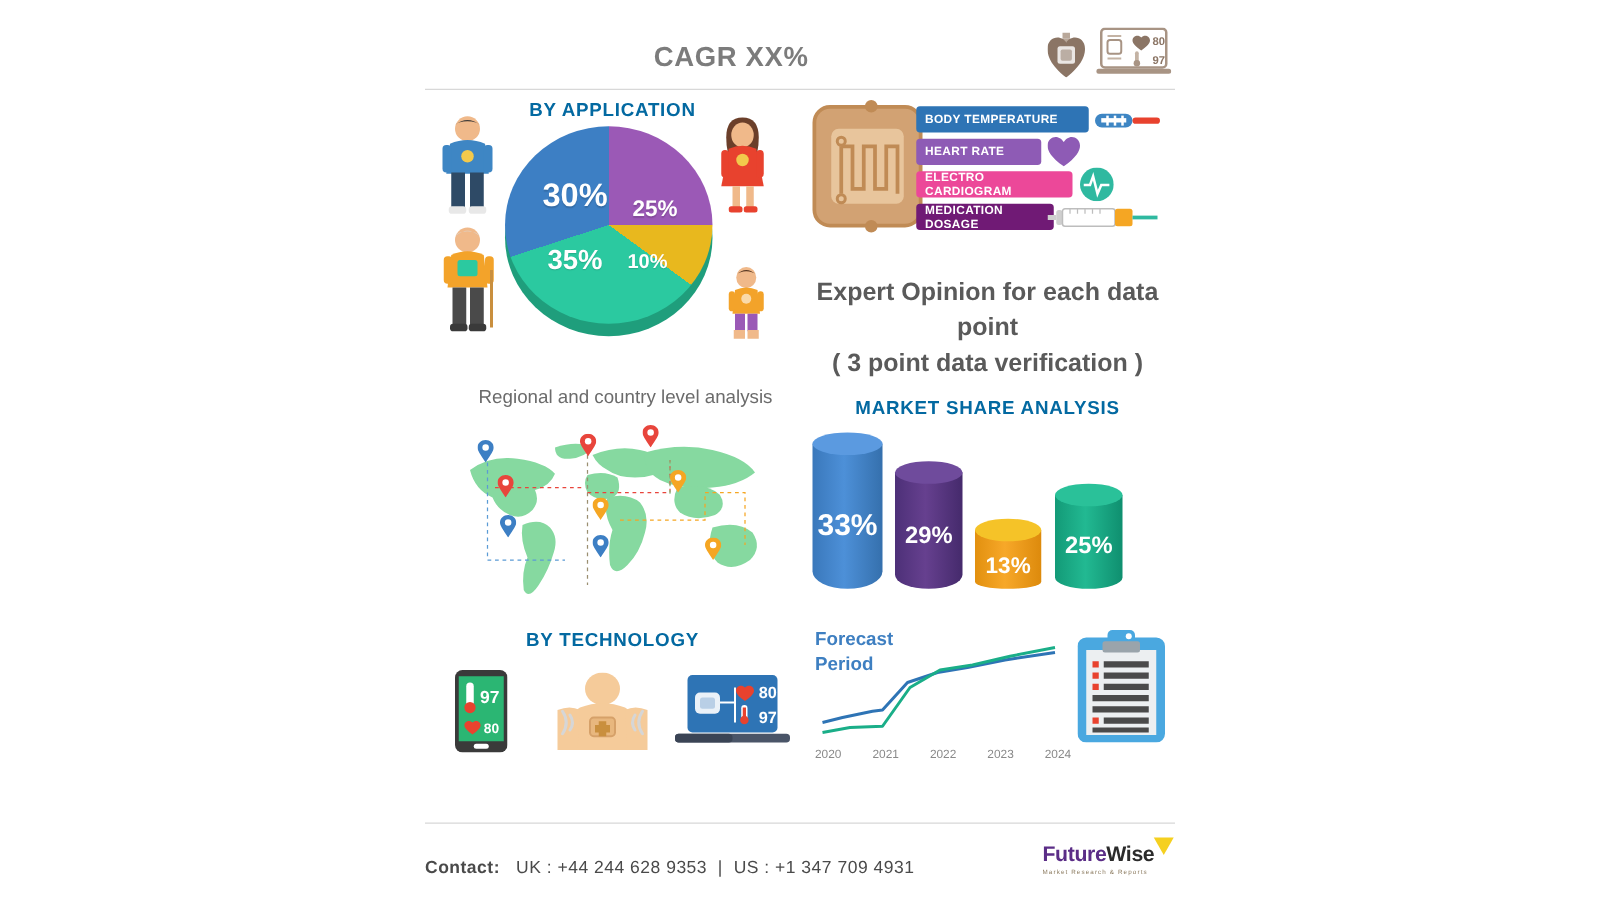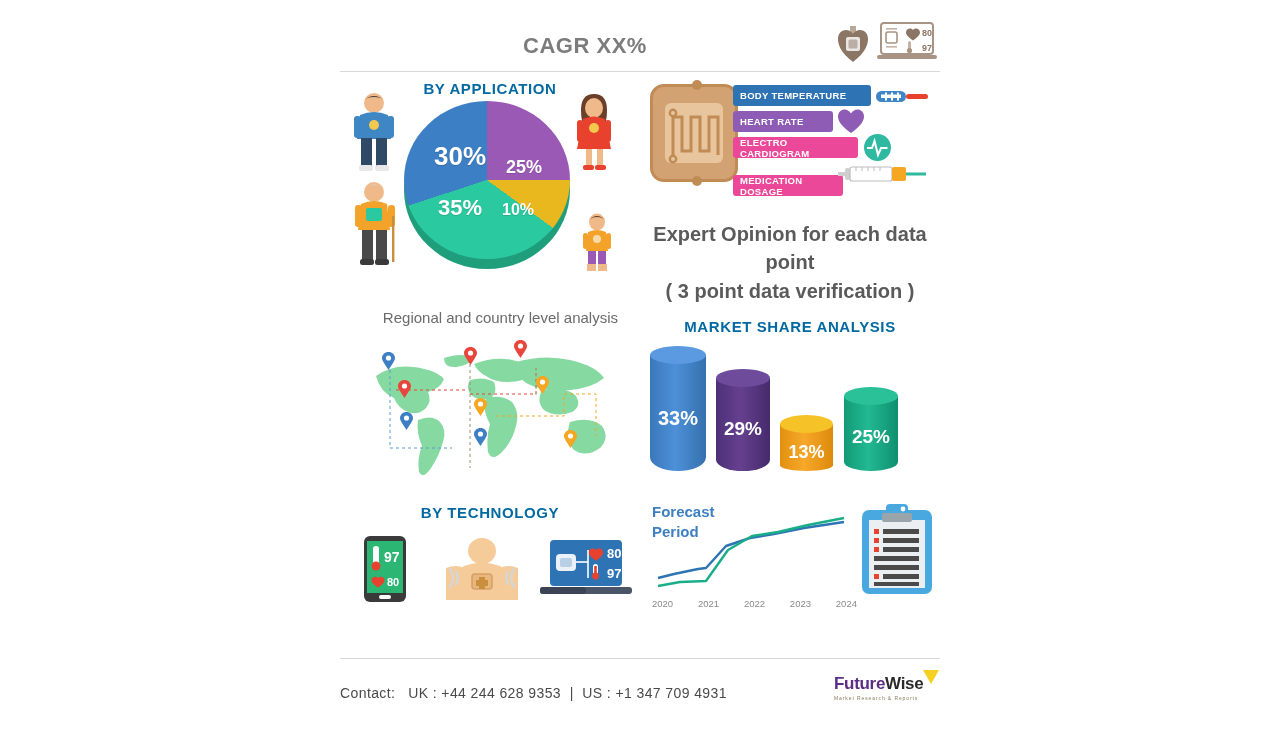--- a/index.html
+++ b/index.html
@@ -87,21 +87,21 @@
   }
   .sbar {
     position: absolute; height: 21px; border-radius: 3px;
     color: #ffffff; font-size: 9.5px; font-weight: bold;
     display: flex; align-items: center; padding-left: 7px;
     letter-spacing: .3px;
   }
   .sb1 { left: 93px; top: 13px;  width: 138px; background: #2e74b5; }
   .sb2 { left: 93px; top: 39px;  width: 100px; background: #8e5bb5; }
   .sb3 { left: 93px; top: 65px;  width: 125px; background: #ec4899; }
-  .sb4 { left: 93px; top: 91px;  width: 110px; background: #ec4899; margin-top: 12px; }
+  .sb4 { left: 93px; top: 91px;  width: 110px; background: #701a75; }
   .sicon { position: absolute; }
 
   .expert-txt {
     position: absolute; left: 0; right: 0; top: 148px;
     text-align: center; color: #5a5a5a;
     font-size: 20px; font-weight: bold; line-height: 1.42;
   }
 
   
   .map-wrap { position: absolute; left: 26px; top: 52px; width: 248px; height: 136px; }
@@ -134,21 +134,21 @@
     font-size: 9.5px; color: #8a8a8a;
   }
 
   
   .footer { position: relative; height: 73px; }
   .ftr-rule { position: absolute; left: 0; right: 0; top: 0; height: 1px; background: #d8d8d8; }
   .contact {
     position: absolute; left: 0px; top: 27px;
     font-size: 14px; color: #4a4a4a; letter-spacing: .4px;
   }
-  .contact b { font-weight: normal; }
+  .contact b { font-weight: bold; }
   .logo { position: absolute; right: 2px; top: 16px; width: 104px; }
   .logo-main { font-size: 17px; font-weight: bold; letter-spacing: -.3px; }
   .logo-main .f { color: #5b2d87; }
   .logo-main .w { color: #2b2b2b; }
   .logo-tag { font-size: 5px; color: #8b7a5e; letter-spacing: .9px; margin-top: 1px; }
 </style>
 </head>
 <body>
 
 <div id="page">
@@ -359,21 +359,21 @@
           </svg>
       </div>
     </div>
 
     <div class="cell">
       <div class="sect-title-blue" style="margin-top:20px;">MARKET SHARE ANALYSIS</div>
 
       <div class="cyl-area">
         <div class="cyl" style="left:4px;width:56px;height:116px;background:linear-gradient(90deg,#3a78bb,#4d90d8 45%,#3570ad);">
           <div class="cap" style="background:#5b9ae0;"></div>
-          <div class="val" style="top:52px;font-size:20px;">33%</div>
+          <div class="val" style="top:52px;font-size:24px;">33%</div>
         </div>
         <div class="cyl" style="left:70px;width:54px;height:93px;background:linear-gradient(90deg,#4d3078,#66408f 45%,#452a6c);">
           <div class="cap" style="background:#6f4b9c;"></div>
           <div class="val" style="top:40px;font-size:19px;">29%</div>
         </div>
         <div class="cyl" style="left:134px;width:53px;height:47px;background:linear-gradient(90deg,#e2900f,#f7a829 45%,#dd8a0c);">
           <div class="cap" style="background:#f5c328;"></div>
           <div class="val" style="top:18px;font-size:18px;">13%</div>
         </div>
         <div class="cyl" style="left:198px;width:54px;height:75px;background:linear-gradient(90deg,#139a77,#22b992 45%,#0f8f6f);">

